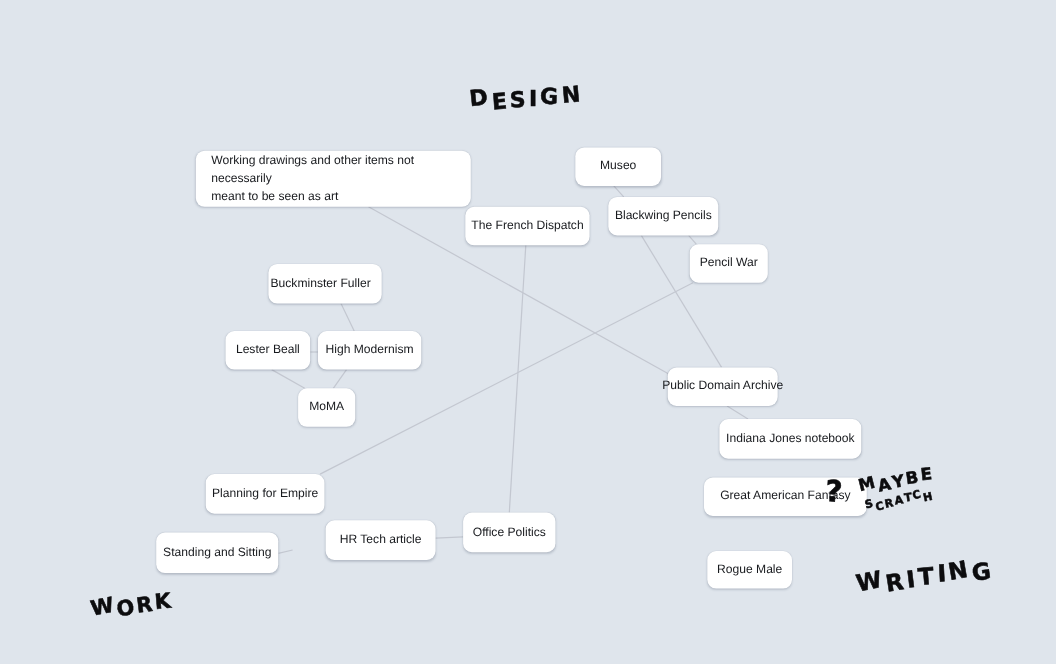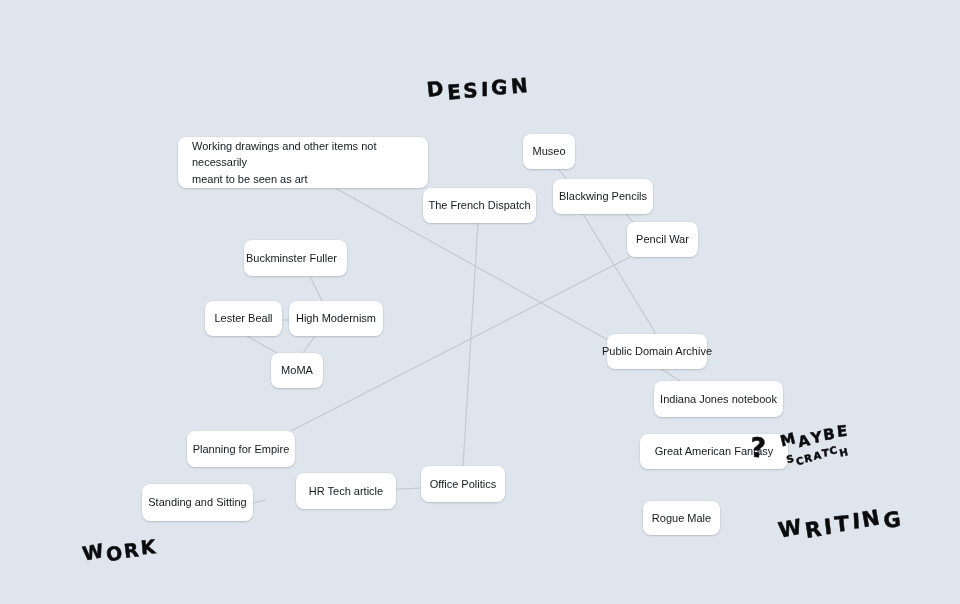--- a/index.html
+++ b/index.html
@@ -44,21 +44,21 @@
       <line x1="253" y1="503" x2="266" y2="500"></line>
       <line x1="282" y1="320" x2="289" y2="320"></line>
       <line x1="310" y1="276" x2="322" y2="301"></line>
       <line x1="315" y1="336" x2="303" y2="353"></line>
       <line x1="247" y1="336" x2="277" y2="353"></line>
       <line x1="661" y1="369" x2="680" y2="381"></line>
     </svg>
   <div class="layer" id="cards-layer">
       <div class="card align-left" style="left: 178px; top: 137px; width: 250px; height: 51px; white-space: pre-line;"><span>Working drawings and other items not necessarily
 meant to be seen as art</span></div>
-      <div class="card" style="left: 523px; top: 134px; width: 52px; height: 35px;">
+      <div class="card" style="left: 523px; top: 134px; width: 78px; height: 35px;">
         <span>Museo</span>
       </div>
       <div class="card" style="left: 423px; top: 188px; width: 113px; height: 35px;">
         <span>The French Dispatch</span>
       </div>
       <div class="card" style="left: 553px; top: 179px; width: 100px; height: 35px; text-align: right;">
         <span>Blackwing Pencils</span>
       </div>
       <div class="card" style="left: 627px; top: 222px; width: 71px; height: 35px;">
         <span>Pencil War</span>

